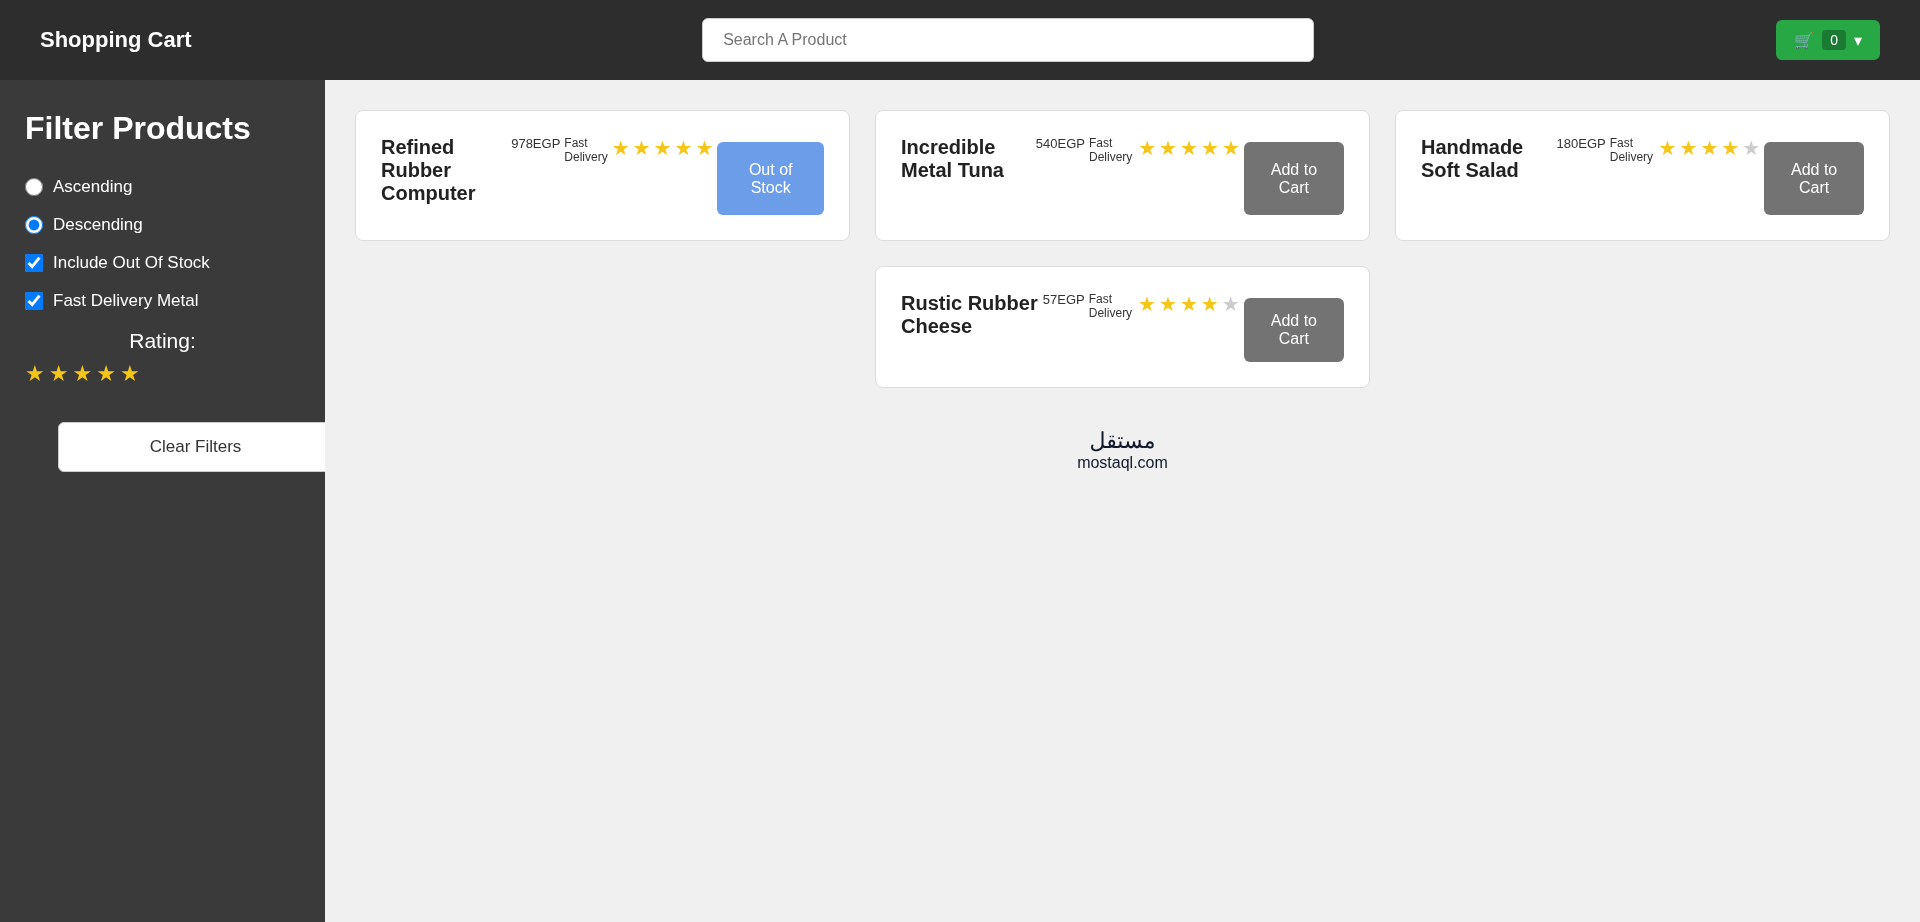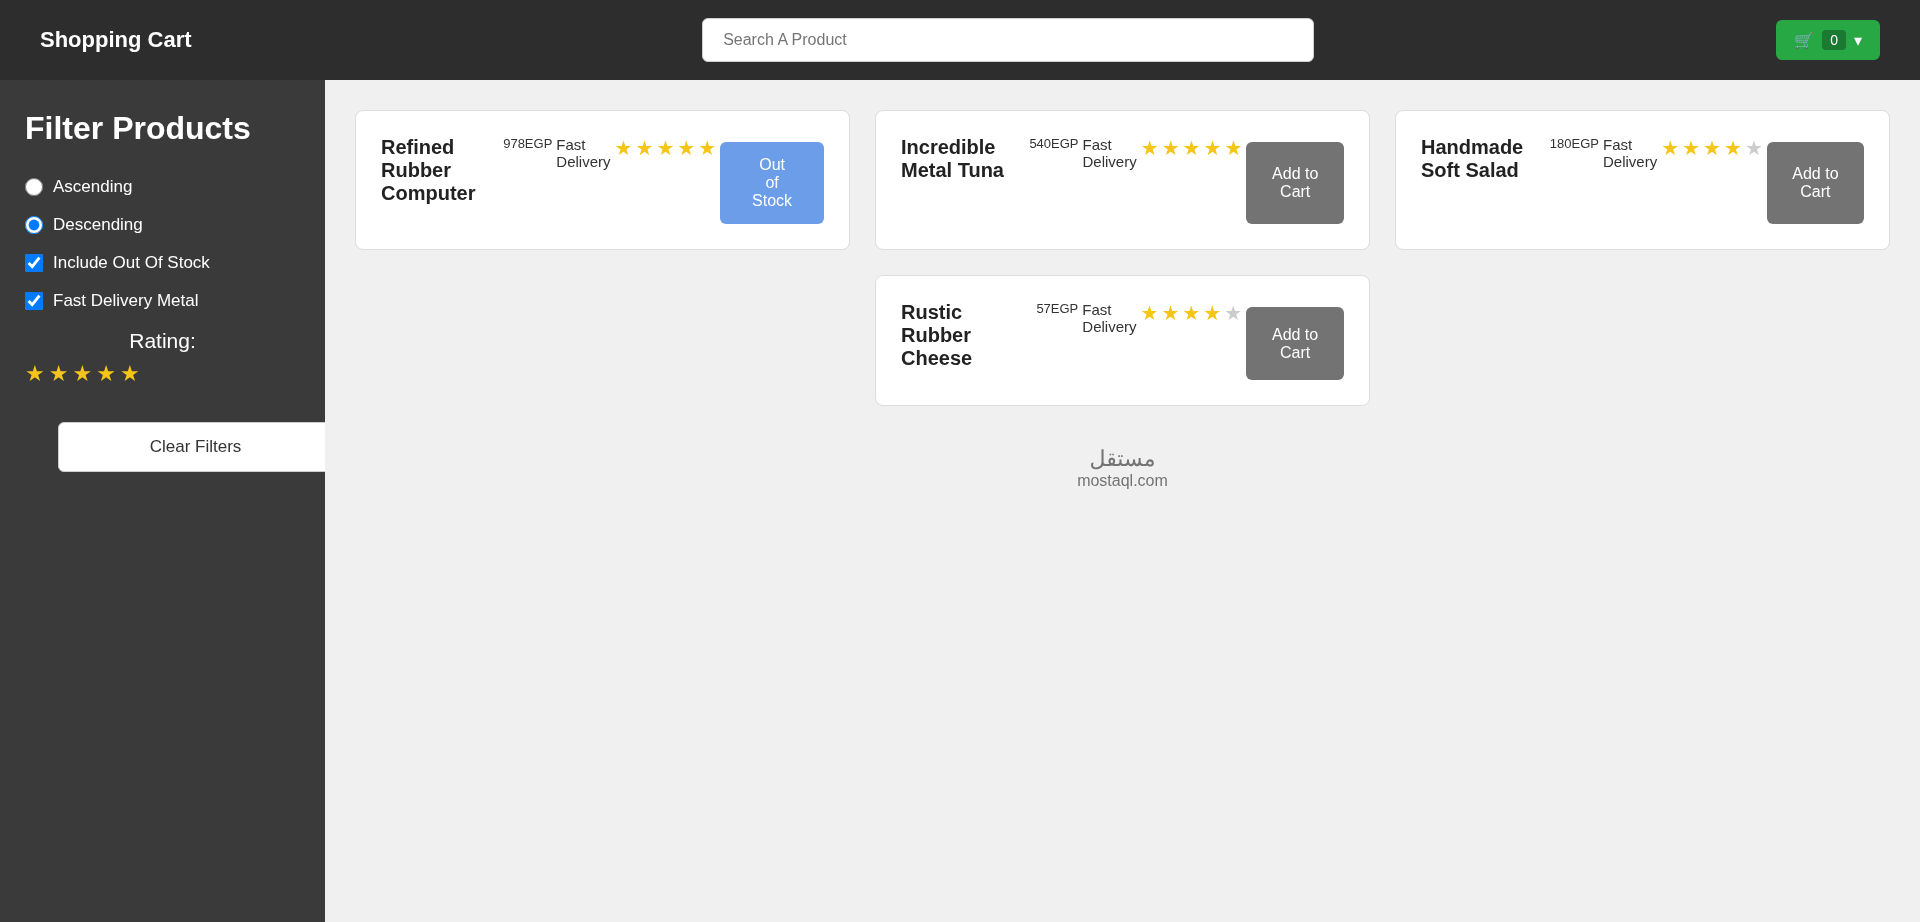--- a/index.html
+++ b/index.html
@@ -144,21 +144,21 @@
       font-weight: bold;
       color: #222;
       margin-bottom: 10px;
     }
     .product-price {
       font-size: 13px;
       color: #333;
       margin-bottom: 2px;
     }
     .product-delivery {
-      font-size: 15px;
+      font-size: 12px;
       color: #333;
       margin-bottom: 4px;
     }
     .product-stars {
       display: flex;
       gap: 3px;
       margin-bottom: 12px;
     }
     .product-star {
       font-size: 20px;
@@ -187,21 +187,21 @@
       margin-top: 6px;
     }
     .second-row {
       display: grid;
       grid-template-columns: repeat(3, 1fr);
       gap: 25px;
       margin-top: 25px;
     }
     .footer-watermark {
       text-align: center;
-      color: #737373;
+      color: #0f172a;
       font-size: 18px;
       margin-top: 40px;
       padding-bottom: 20px;
     }
   </style>
 </head>
 <body>
 
 <header class="header">
   <span class="header-title">Shopping Cart</span>

